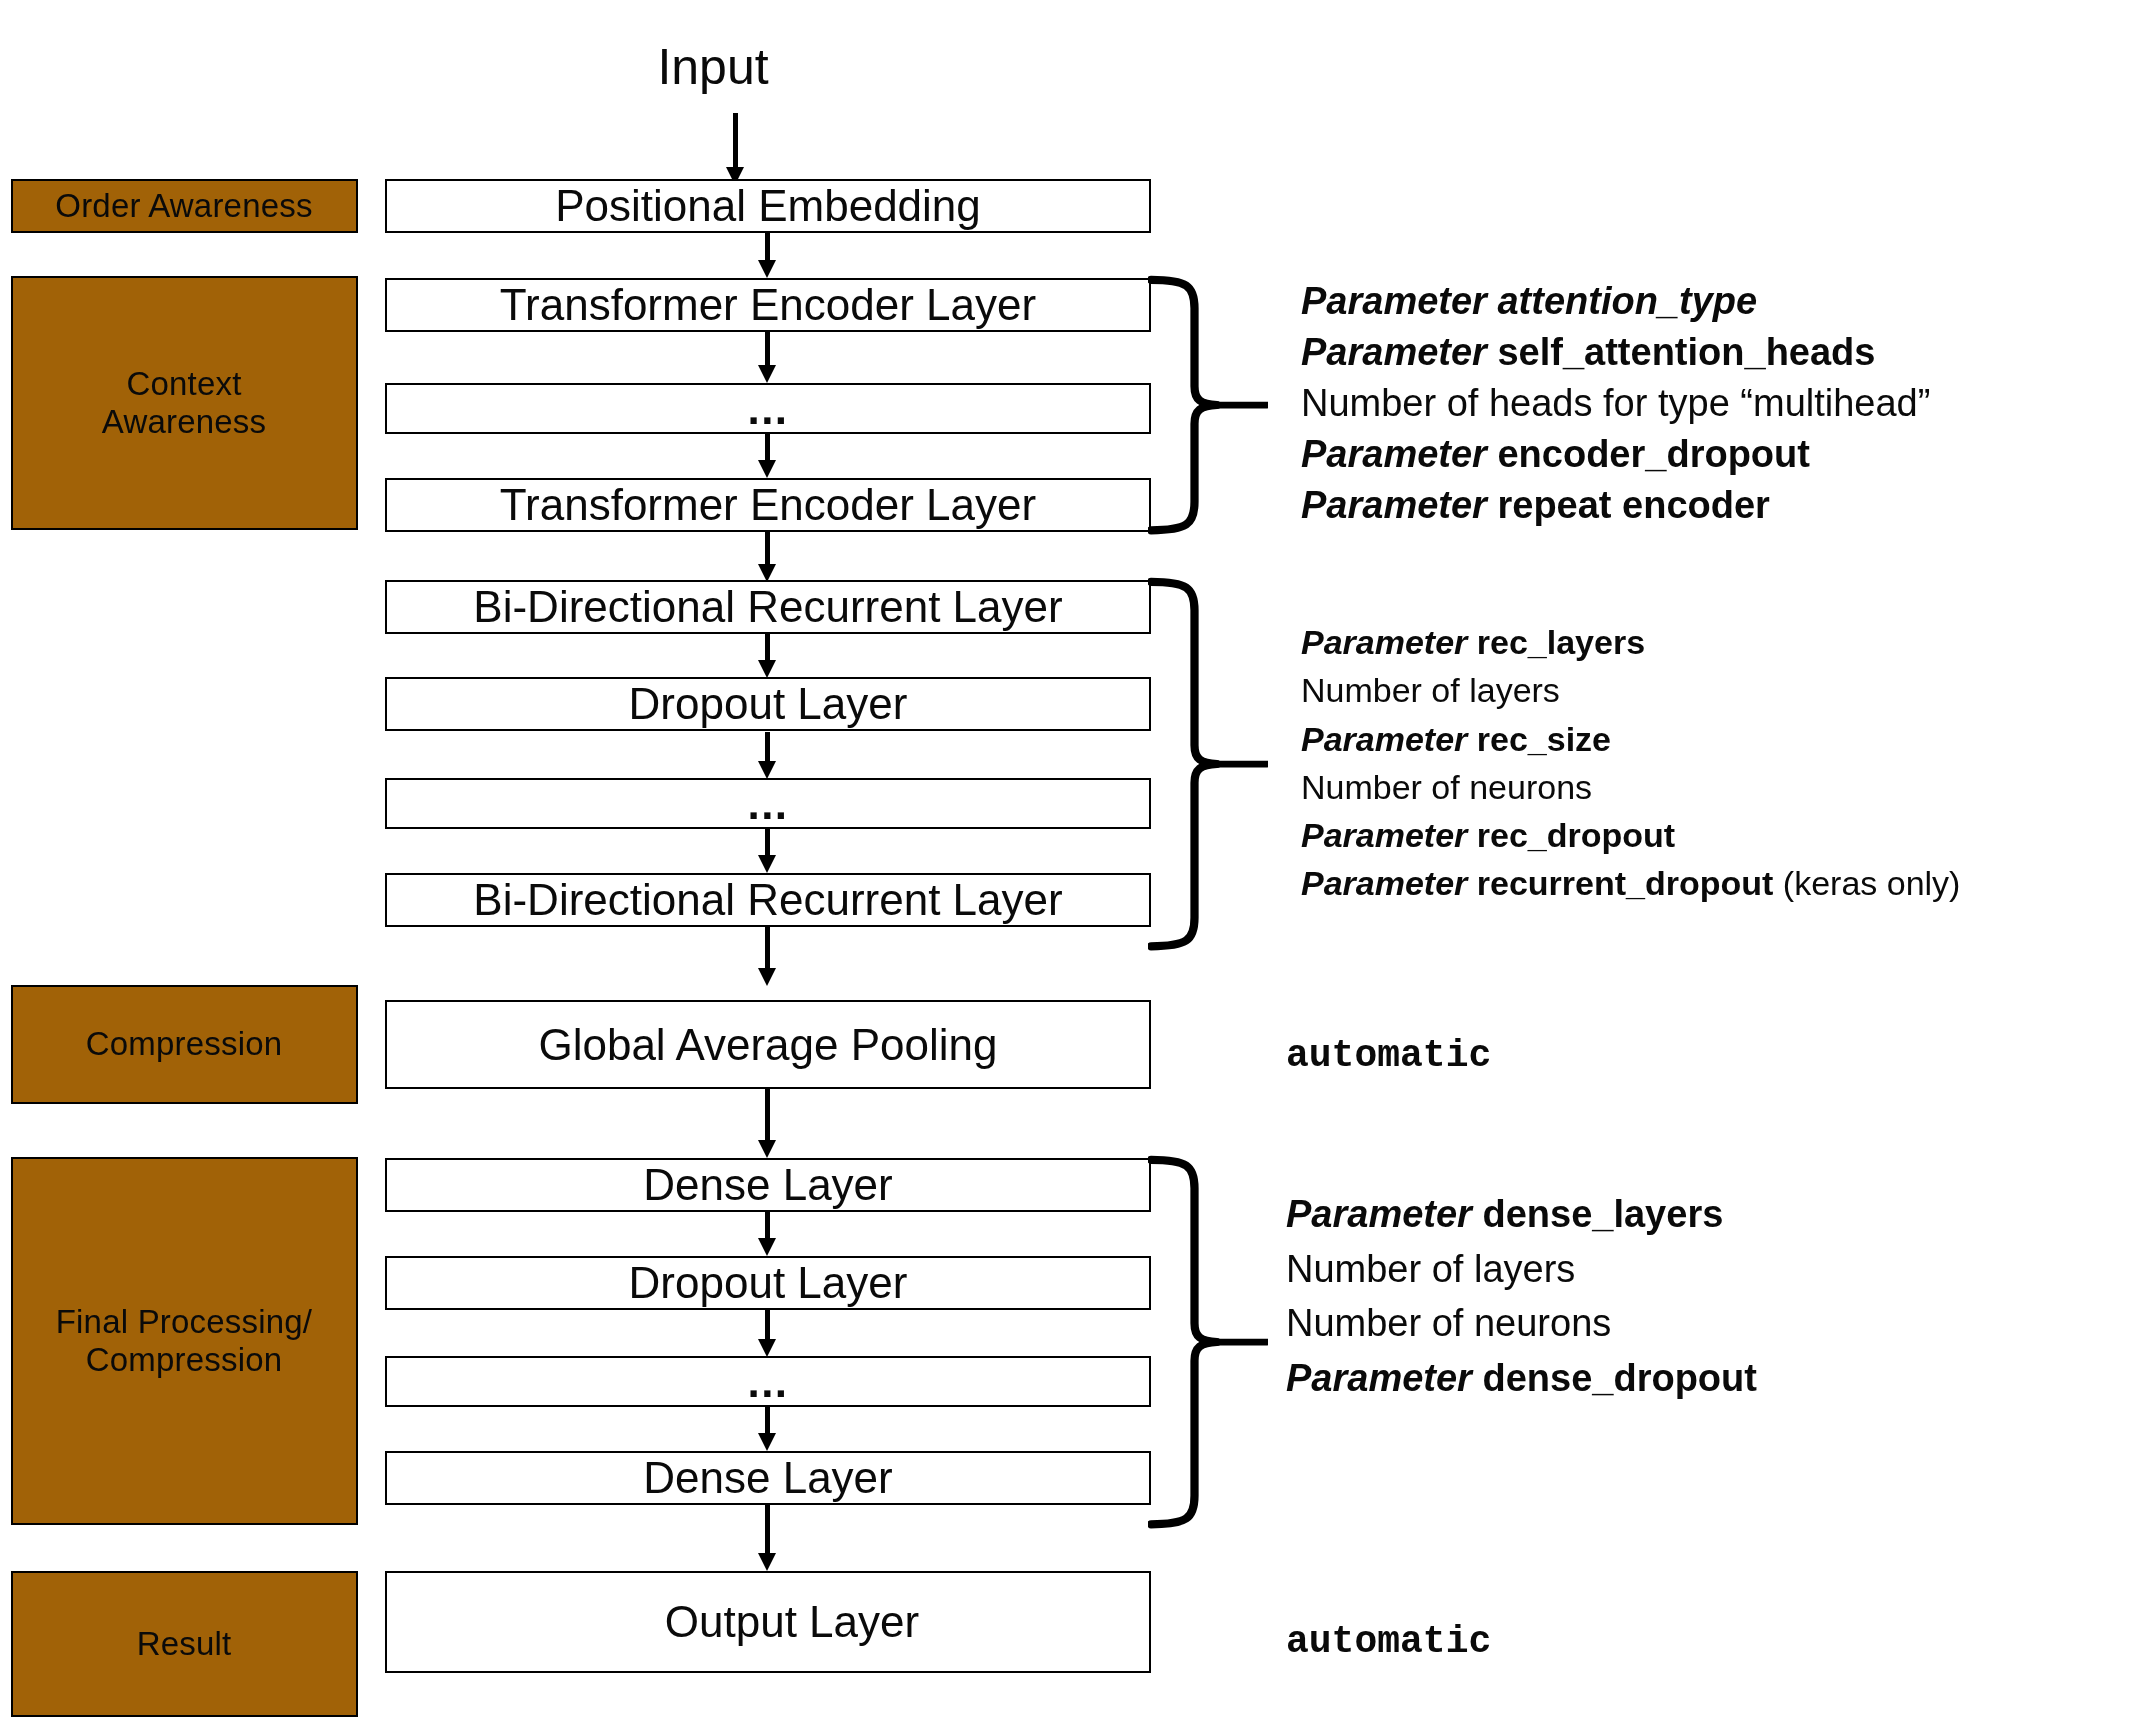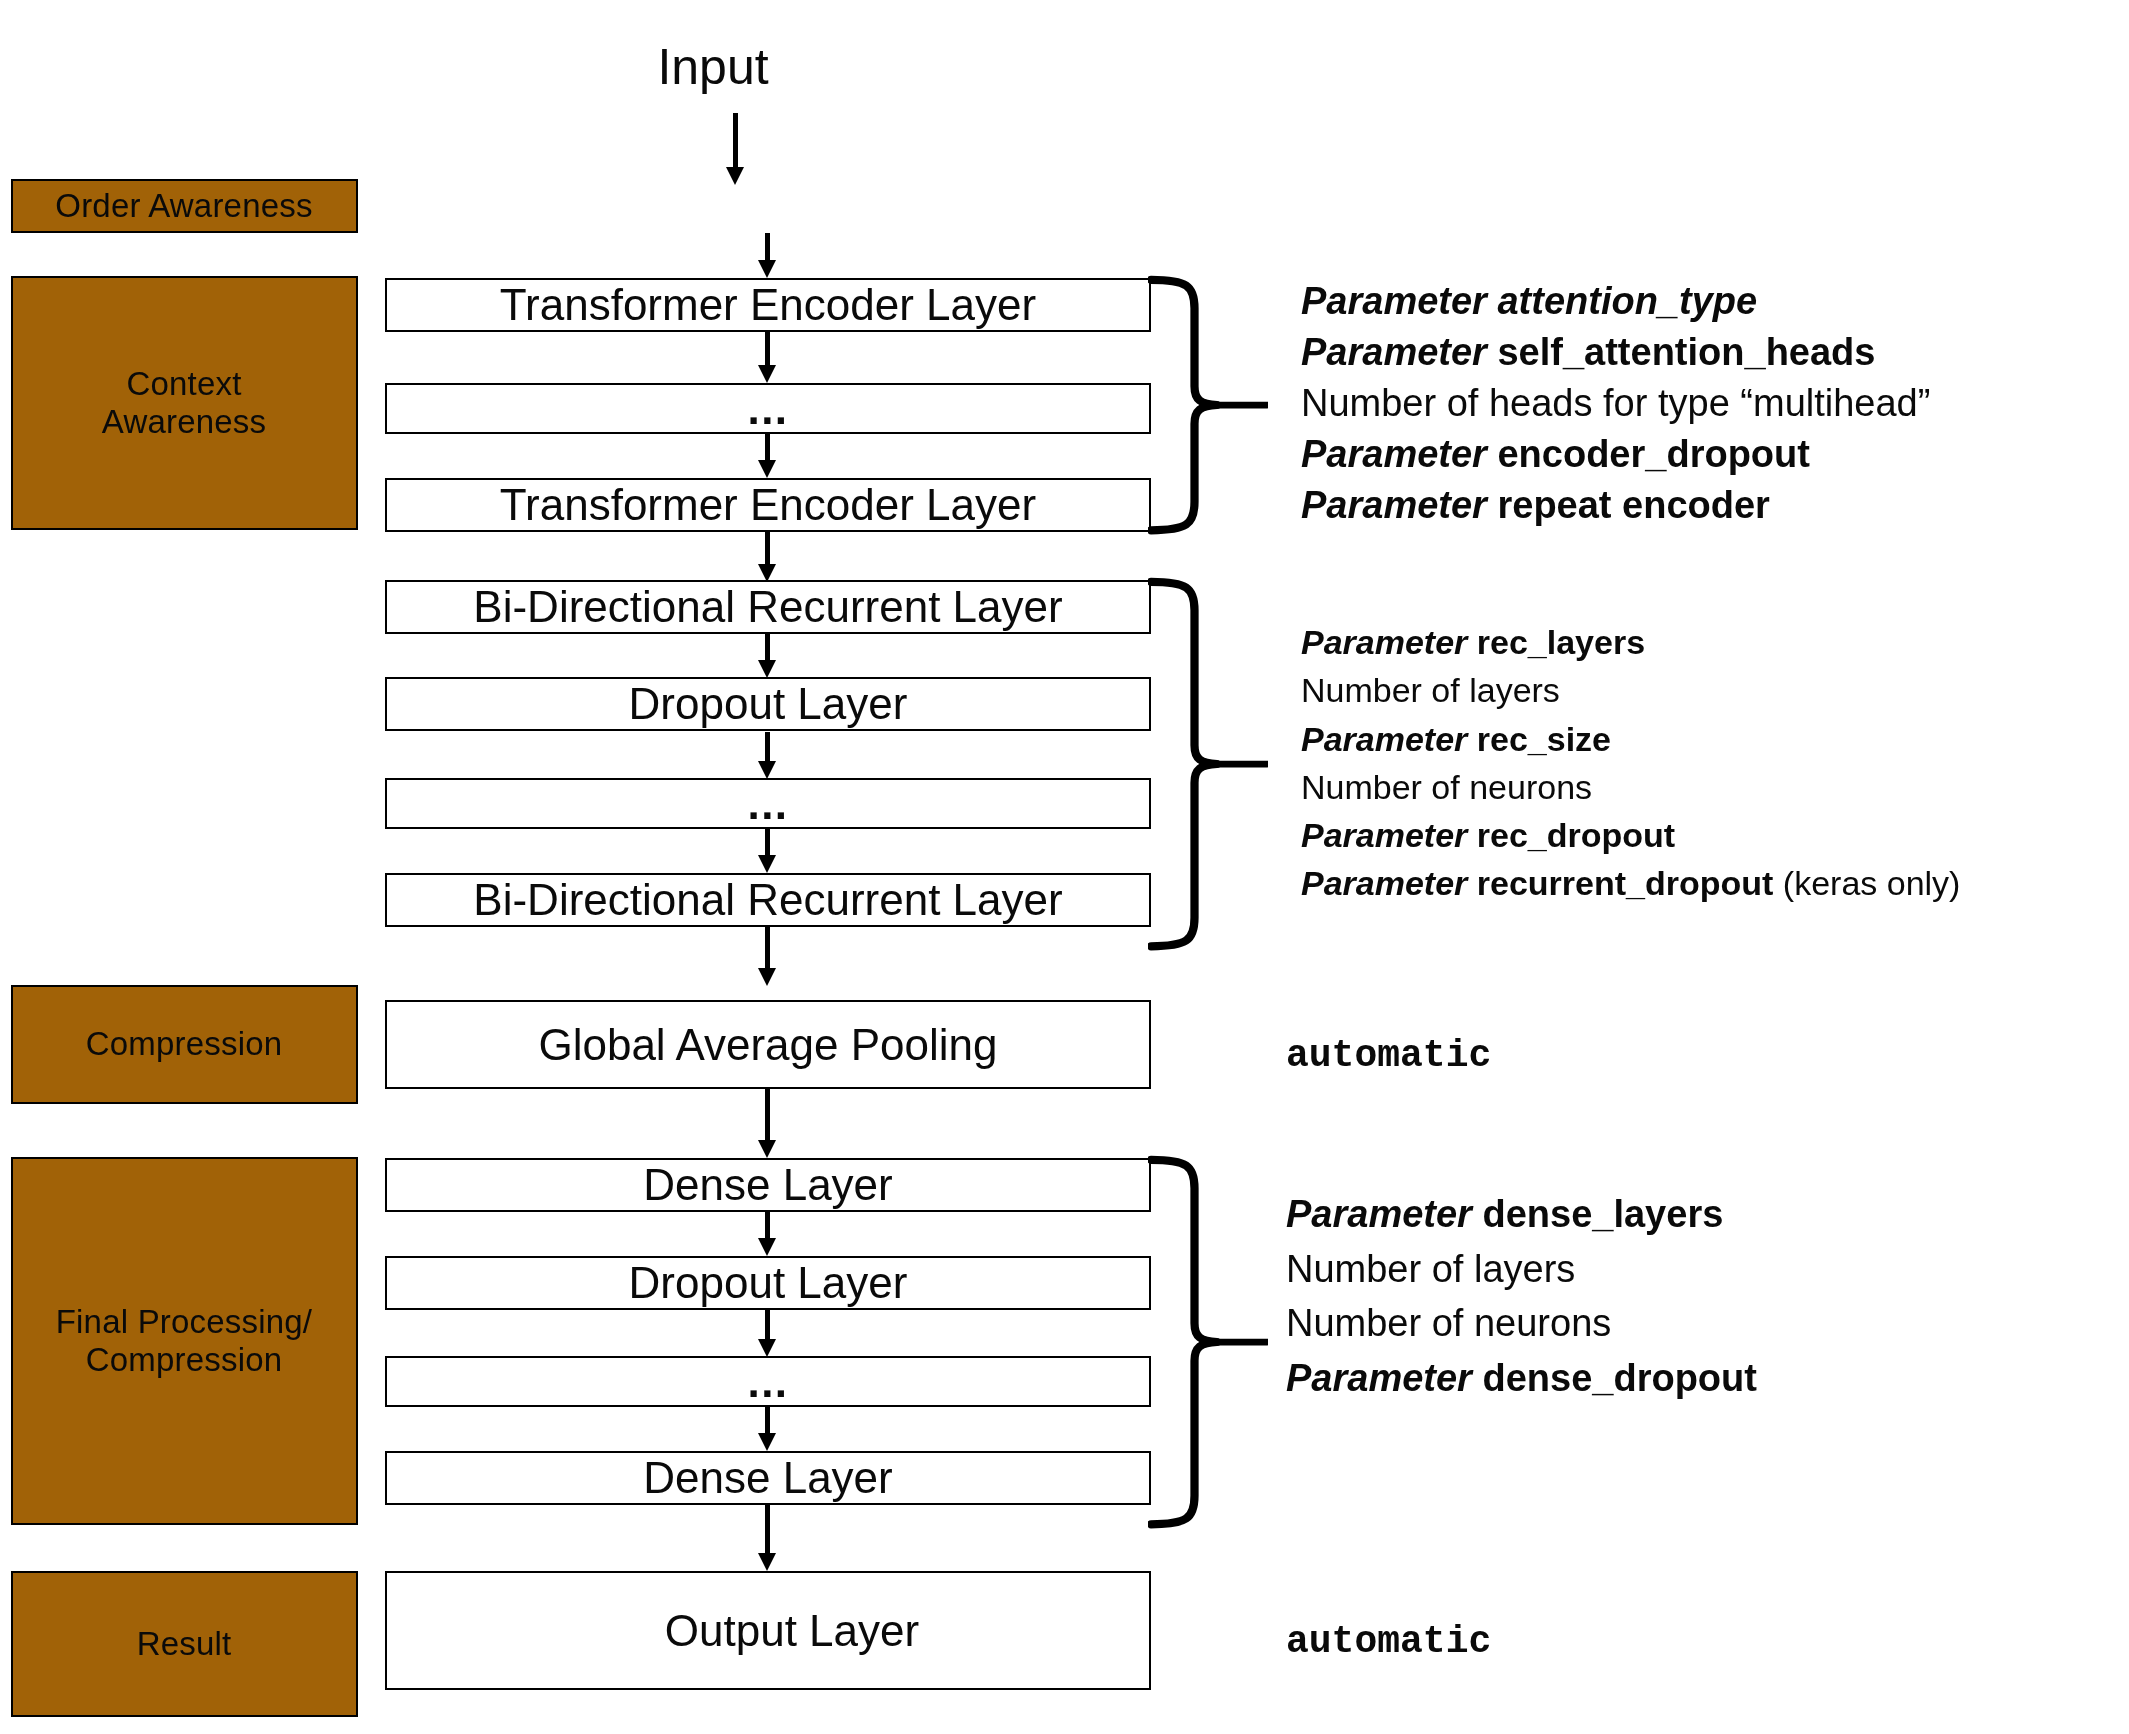--- a/index.html
+++ b/index.html
@@ -127,20 +127,23 @@
 
   <div class="abs cat" style="left:10.5px;top:1157px;width:347px;height:368px;font-size:33px;">
     <span>Final Processing/
 Compression</span>
   </div>
 
   <div class="abs cat" style="left:10.5px;top:1571px;width:347px;height:146px;font-size:33px;">
     <span>Result</span>
   </div>
 
+  <div class="abs node" style="left:385px;top:179px;width:766px;height:54px;font-size:44px;">
+    <span>Positional Embedding</span>
+  </div>
 
   <div class="arrow" style="left:745px;top:233px;width:45px;height:45px;">
     <div class="shaft" style="height:28.5px;"></div>
     <div class="head"></div>
   </div>
 
   <div class="abs node" style="left:385px;top:278px;width:766px;height:54px;font-size:44px;">
     <span>Transformer Encoder Layer</span>
   </div>
 
@@ -241,21 +244,21 @@
 
   <div class="abs node" style="left:385px;top:1451px;width:766px;height:54px;font-size:44px;">
     <span>Dense Layer</span>
   </div>
 
   <div class="arrow" style="left:745px;top:1505px;width:45px;height:66px;">
     <div class="shaft" style="height:50px;"></div>
     <div class="head"></div>
   </div>
 
-  <div class="abs node" style="left:385px;top:1571px;width:766px;height:119px;font-size:44px;padding-left:48px;">
+  <div class="abs node" style="left:385px;top:1571px;width:766px;height:102px;font-size:44px;padding-left:48px;">
     <span>Output Layer</span>
   </div>
 
   <div class="brace" style="left:1148px;top:275px;width:120px;height:260px;">
     <svg width="120" height="260" viewBox="0 0 160 346">
       <path d="M 4 6 C 52 6 62 14 62 44 L 62 148 C 62 166 70 172 92 173 C 70 174 62 180 62 198 L 62 302 C 62 332 52 340 4 340" fill="none" stroke="#000000" stroke-width="11" stroke-linecap="round" stroke-linejoin="round"></path>
       <path d="M 92 173 L 158 173" fill="none" stroke="#000000" stroke-width="9" stroke-linecap="round"></path>
     </svg>
   </div>
 

